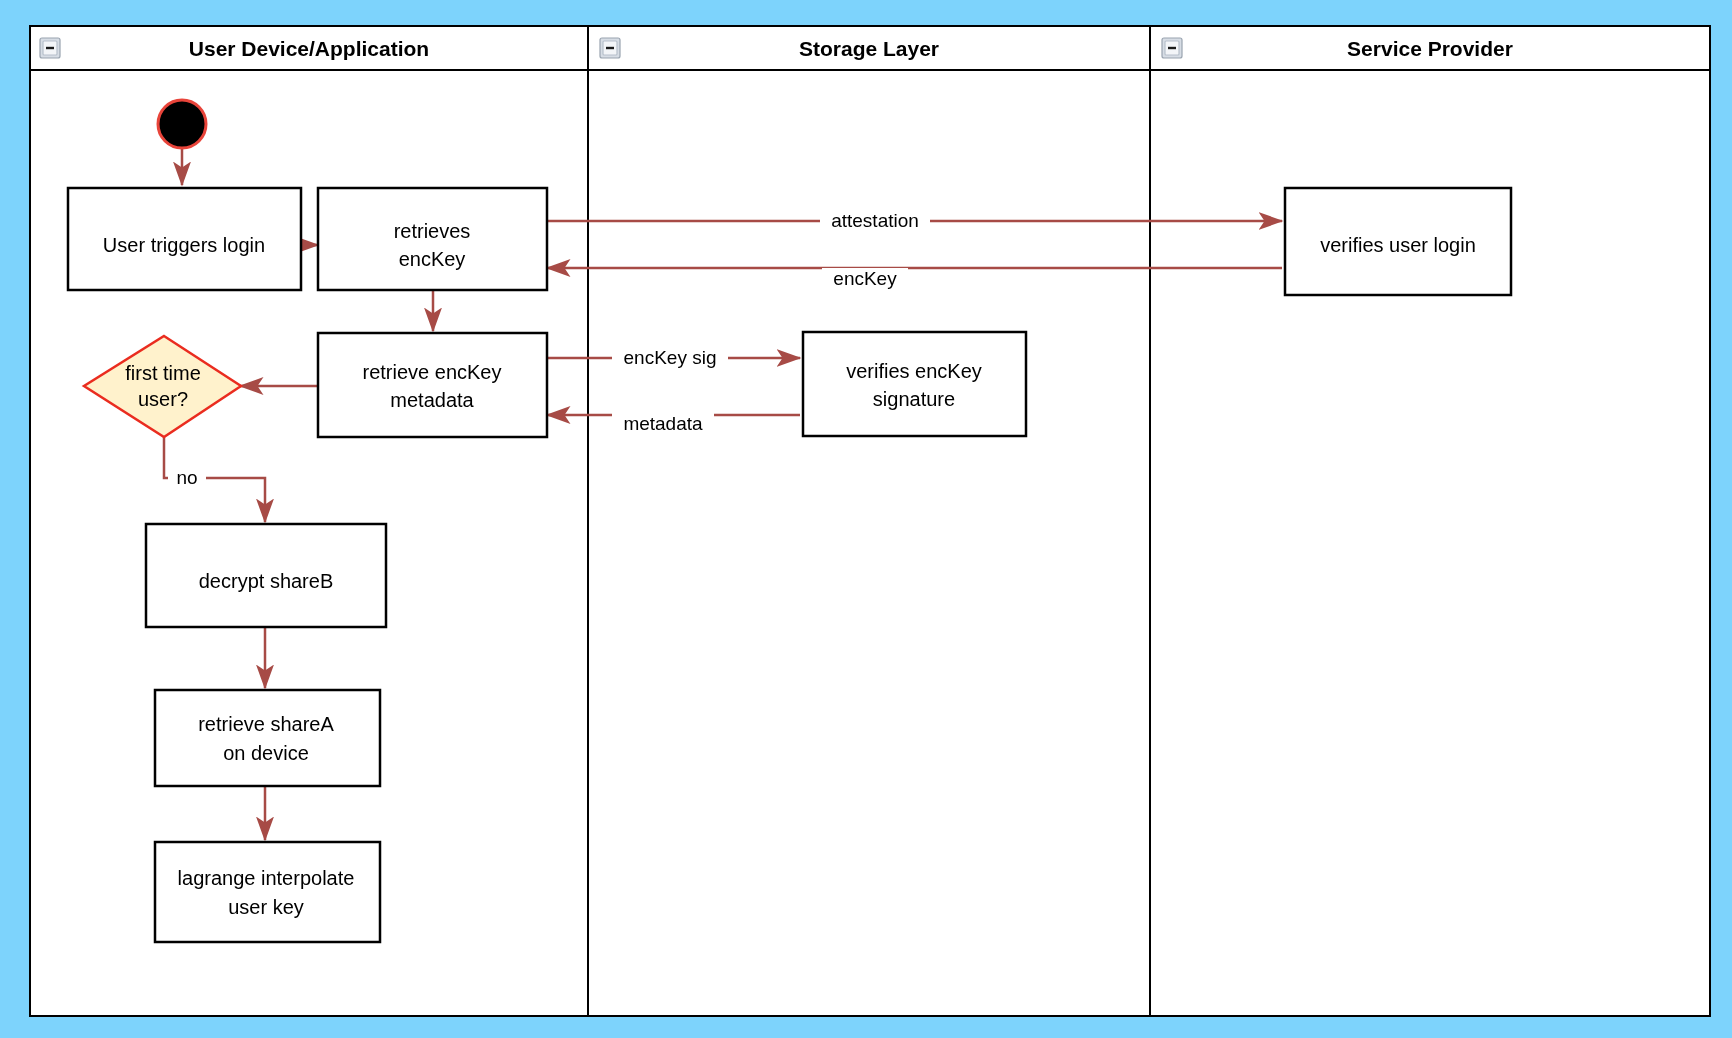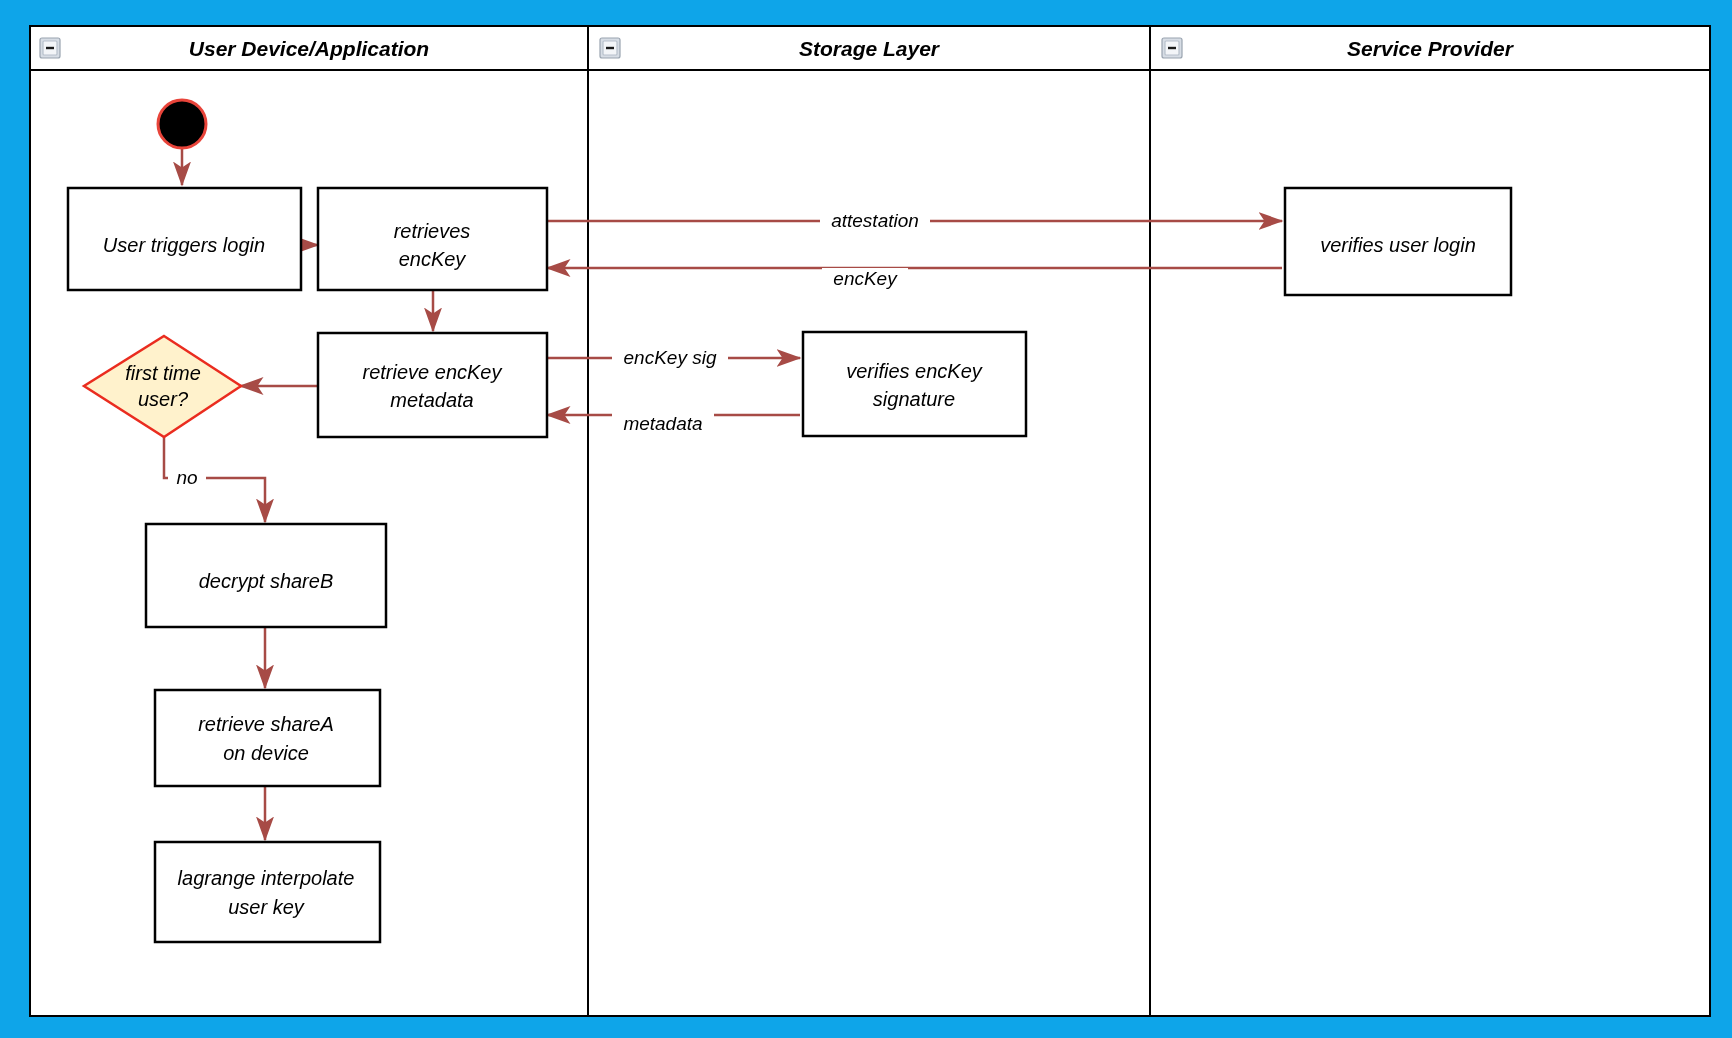--- a/index.html
+++ b/index.html
@@ -5,23 +5,22 @@
   html, body {
     margin: 0;
     padding: 0;
     background: #ffffff;
     font-family: "Liberation Sans", sans-serif;
   }
   #canvas {
     position: relative;
     width: 1732px;
     height: 1038px;
-    background: #0ea5e9;
+    background: #7dd3fc;
     overflow: hidden;
-    font-style: italic;
   }
   svg#diagram {
     position: absolute;
     left: 0;
     top: 0;
     width: 1732px;
     height: 1038px;
   }
   .pool-rect {
     fill: #ffffff;

